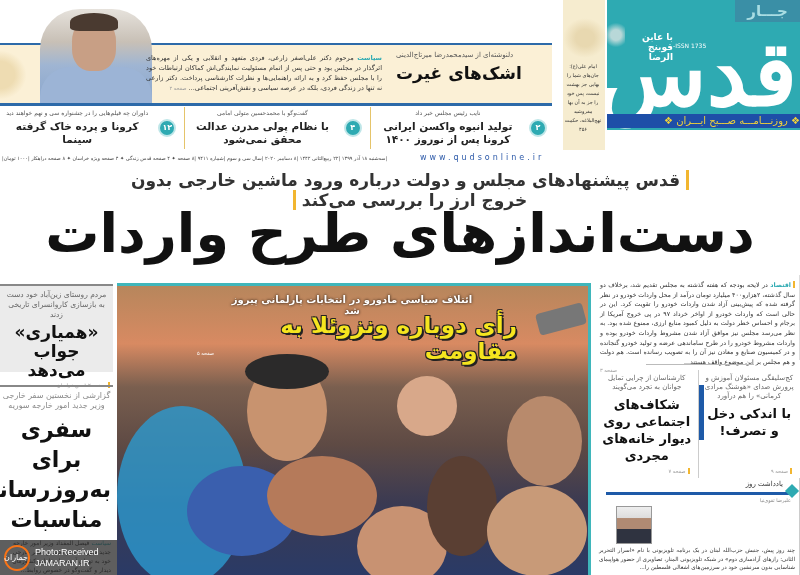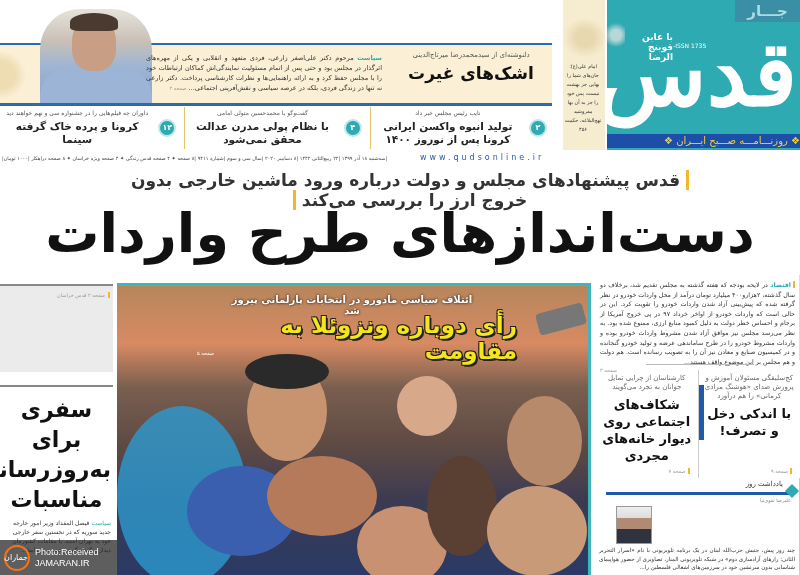--- a/index.html
+++ b/index.html
@@ -1,20 +1,20 @@
 <!DOCTYPE html>
 <html><head>
 <meta charset="utf-8">
 <style>
   * { box-sizing: border-box; margin: 0; padding: 0; }
   body { width: 800px; height: 575px; overflow: hidden; background: #fff; font-family: "DejaVu Sans", sans-serif; position: relative; direction: rtl; }
   .abs { position: absolute; }
 
   
-  .logo-block { left: 607px; top: 0; width: 193px; height: 150px; background: #2eaab2; overflow: hidden; }
+  .logo-block { left: 607px; top: 0; width: 193px; height: 130px; background: #2eaab2; overflow: hidden; }
   .jesaar { position: absolute; right: 0; top: 0; width: 65px; height: 22px; background: #3a8fa6; color: #a9dde3; font-size: 15px; font-weight: bold; text-align: center; line-height: 22px; }
   .logo-script { position: absolute; left: 20px; top: 18px; width: 170px; color: #fff; font-family: "DejaVu Serif", serif; font-size: 90px; font-weight: bold; line-height: 110px; text-align: left; letter-spacing: -6px; }
   .logo-sub { position: absolute; left: 30px; top: 32px; color: #fff; font-size: 9px; font-weight: bold; line-height: 10px; direction: rtl; text-align: right; width: 36px; }
   .logo-issue { position: absolute; left: 66px; top: 42px; color: #fff; font-size: 6px; }
   .logo-orn { position: absolute; left: 0; top: 20px; width: 18px; height: 30px; background: radial-gradient(circle, #b8d8d8 30%, transparent 70%); }
   .logo-banner { position: absolute; left: 0; bottom: 2px; width: 100%; height: 14px; background: #1e4fa8; color: #f2d23a; font-size: 10px; text-align: right; line-height: 14px; letter-spacing: 3px; }
 
   .hadith { left: 563px; top: 0; width: 44px; height: 150px; background: #f6eccf; border-right: 2px solid #fff; }
   .hadith-orn { position: absolute; left: 0; top: 18px; width: 44px; height: 40px; background: radial-gradient(ellipse at center, #e8d8b0 30%, transparent 70%); }
   .hadith-text { position: absolute; right: 3px; top: 62px; width: 38px; font-size: 5px; line-height: 9px; color: #333; text-align: center; }
@@ -23,21 +23,21 @@
 
   
   .feature { left: 0; top: 45px; width: 552px; height: 58px; background: #fbf0d6; }
   .feature-orn { position: absolute; left: 0; top: 6px; width: 26px; height: 48px; background: radial-gradient(ellipse at left center, #eedcb2 40%, transparent 72%); }
   .feature-photo { position: absolute; left: 40px; top: -36px; width: 112px; height: 94px; background: linear-gradient(180deg,#e6e2dc 0%, #c8c0b6 35%, #9fb5d3 60%, #8aa6cc 100%); border-radius: 40px 40px 0 0; overflow: hidden; }
   .feature-photo .face { position: absolute; left: 32px; top: 8px; width: 44px; height: 54px; background: #c89f85; border-radius: 45% 45% 40% 40%; }
   .feature-photo .hair { position: absolute; left: 30px; top: 4px; width: 48px; height: 18px; background: #4a3a30; border-radius: 50% 50% 20% 20%; }
   .feature-photo .shirt { position: absolute; left: 0; top: 58px; width: 112px; height: 40px; background: #9cb4d6; border-radius: 30px 30px 0 0; }
   .feature-body { position: absolute; right: 2px; top: 8px; width: 236px; font-size: 6.5px; line-height: 10px; color: #333; text-align: justify; }
   .feature-body .tag { color: #2eaab2; font-weight: bold; }
-  .feature-right { position: absolute; right: 6px; top: 6px; width: 150px; text-align: center; }
+  .feature-right { position: absolute; right: 6px; top: 6px; width: 150px; text-align: left; }
   .feature-kicker { font-size: 7px; color: #555; }
   .feature-title { font-size: 17px; font-weight: bold; color: #111; margin-top: 4px; }
 
   
   .teasers { left: 0; top: 107px; width: 555px; height: 42px; display: flex; flex-direction: row; }
   .teaser { flex: 1; position: relative; border-left: 1px solid #e5c46a; padding: 2px 6px; }
   .teaser:last-child { border-left: none; }
   .teaser-kicker { font-size: 6px; color: #555; text-align: center; margin-right: 30px; }
   .teaser-title { font-size: 10.5px; font-weight: bold; color: #222; text-align: center; line-height: 13px; margin-right: 30px; margin-top: 4px; }
   .teaser-num { position: absolute; right: 8px; top: 12px; width: 18px; height: 18px; border-radius: 50%; background: #2eaab2; border: 2px solid #bfe6e8; color: #fff; font-size: 8px; font-weight: bold; text-align: center; line-height: 14px; }
@@ -155,23 +155,26 @@
 <div class="abs datestrip">
   <div class="date-left">|سه‌شنبه ۱۸ آذر ۱۳۹۹ |۲۲ ربیع‌الثانی ۱۴۴۲ |۸ دسامبر ۲۰۲۰ |سال سی و سوم |شماره ۹۴۱۱ |۸ صفحه ✦ ۴ صفحه قدس زندگی ✦ ۴ صفحه ویژه خراسان ✦ ۸ صفحه دراهکار |۱۰۰۰ تومان|</div>
   <div class="date-url">www.qudsonline.ir</div>
 </div>
 
 <div class="abs kicker-line"><span>قدس پیشنهادهای مجلس و دولت درباره ورود ماشین خارجی بدون خروج ارز را بررسی می‌کند</span></div>
 <div class="abs main-headline">دست‌اندازهای طرح واردات خودرو</div>
 
 <div class="abs left-col">
   <div class="hmyari">
+    <div class="hm-kicker">مردم روستای زین‌آباد خود دست به بازسازی کاروانسرای تاریخی زدند</div>
+    <div class="hm-title">«همیاری» جواب می‌دهد</div>
     <div class="hm-ref">صفحه ۲ قدس خراسان</div>
   </div>
   <div class="safar">
+    <div class="sf-kicker">گزارشی از نخستین سفر خارجی وزیر جدید امور خارجه سوریه</div>
     <div class="sf-title">سفری برای به‌روزرسانی مناسبات</div>
     <div class="sf-body">
       <span class="tag">سیاست</span>
       <span>فیصل المقداد وزیر امور خارجه جدید سوریه که در نخستین سفر خارجی خود به تهران آمده، با مقامات کشورمان دیدار و گفت‌وگو در خصوص روابط...</span>
     </div>
   </div>
   <div class="watermark">
     <div class="wm-logo">جماران</div>
     <div class="wm-text">
       <div>Photo:Received</div>

